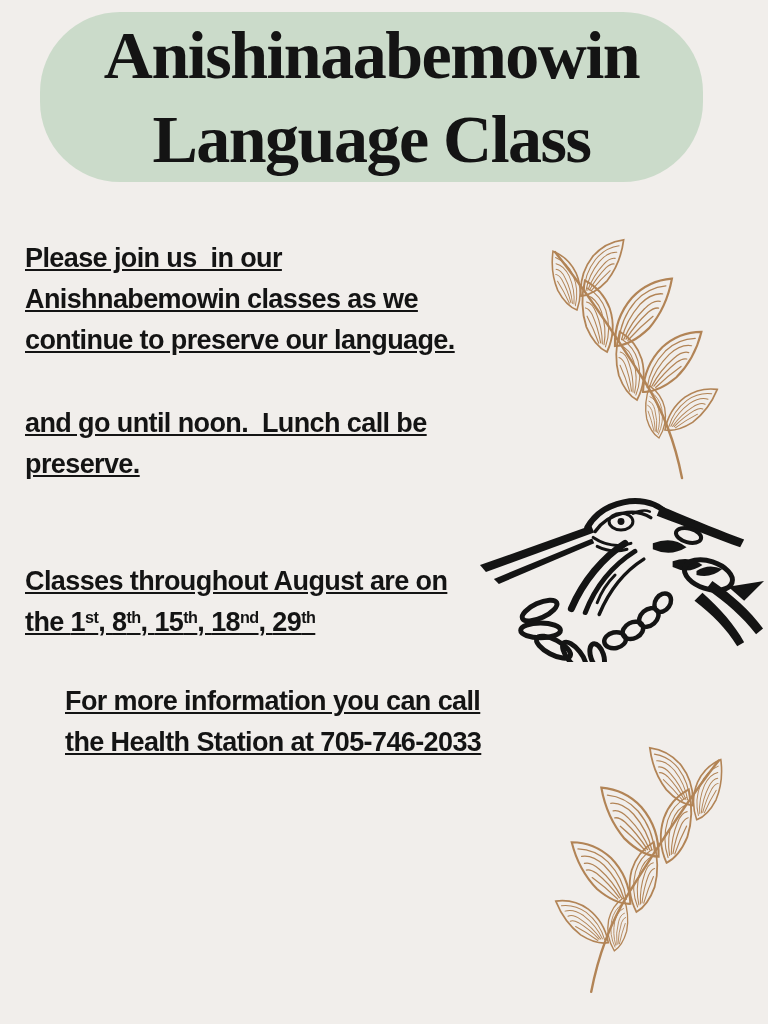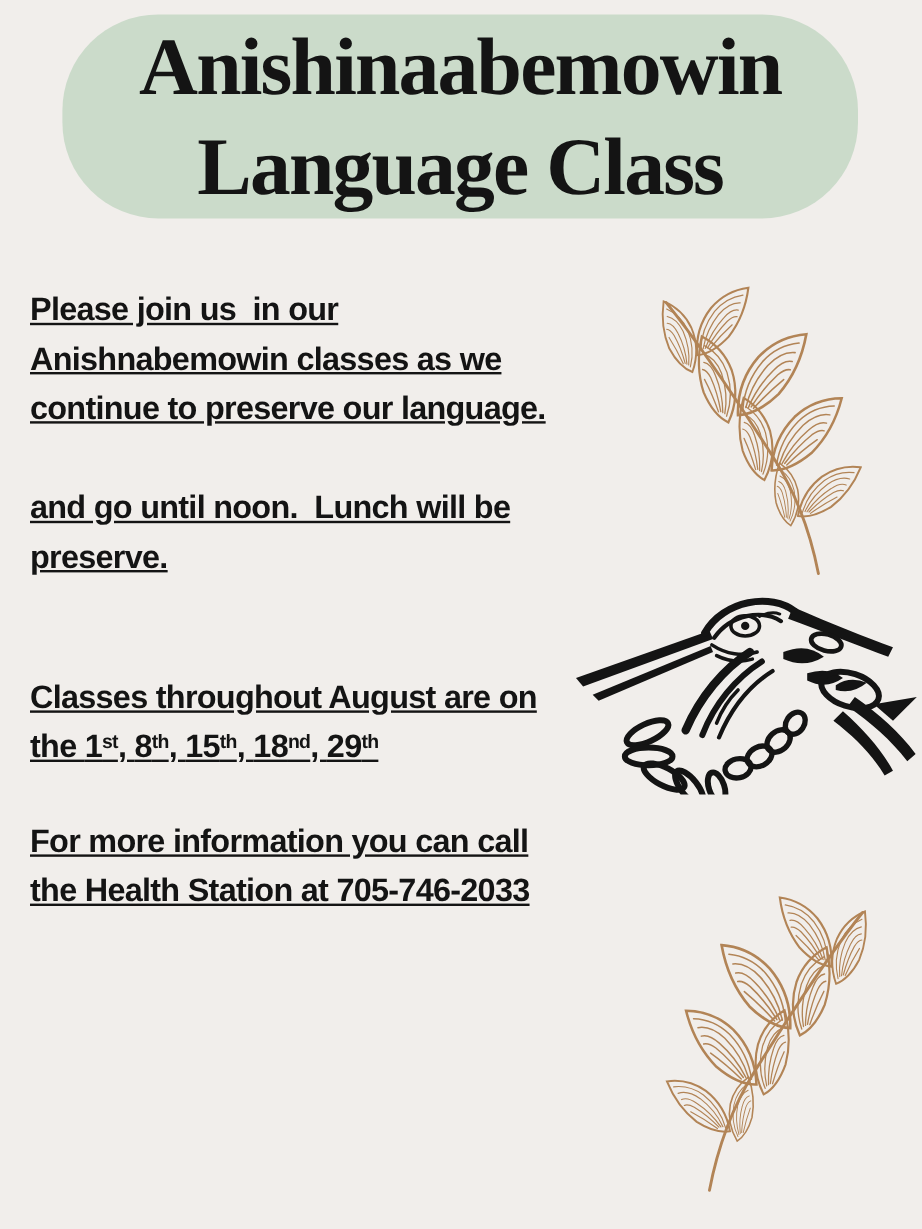--- a/index.html
+++ b/index.html
@@ -2,21 +2,21 @@
 <html><head>
 <meta charset="utf-8">
 <style>
   html,body{margin:0;padding:0;background:#f1eeeb;}
   .poster{
     position:relative;width:768px;height:1024px;overflow:hidden;
     background:#f1eeeb;font-family:"Liberation Sans",sans-serif;
   }
   
   .title-pill{
-    position:absolute;left:52px;top:12px;width:663px;height:170px;
+    position:absolute;left:40px;top:12px;width:663px;height:170px;
     background:#cbdbca;border-radius:80px;
     display:flex;flex-direction:column;align-items:center;justify-content:center;
     z-index:1;
   }
   .title-line{
     font-family:"Liberation Serif",serif;font-weight:700;
     font-size:68px;line-height:84px;letter-spacing:-1.5px;
     color:#141414;white-space:pre;
   }
   
@@ -24,21 +24,21 @@
     position:absolute;left:25px;z-index:2;
     color:#141414;font-weight:700;font-size:27px;line-height:41px;
     letter-spacing:-0.6px;
     text-decoration:underline;
   }
   .line{display:block;white-space:pre-wrap;}
   .line sup{font-size:0.6em;position:relative;top:-0.5em;line-height:0;vertical-align:baseline;}
   .para-intro{top:238px;}
   .para-schedule{top:403px;}
   .para-dates{top:561px;}
-  .para-contact{top:681px;}
+  .para-contact{top:681px;margin-left:40px;}
   .para-closing{top:805px;}
   
   .deco{position:absolute;margin:0;padding:0;z-index:0;}
   .deco svg{display:block;width:100%;height:100%;}
   .feather-top{left:515px;top:234px;width:215px;height:250px;}
   .feather-bottom{left:543px;top:742px;width:216px;height:256px;}
   .feather-bottom svg{transform:scaleX(-1);}
   .hummingbird{left:478px;top:484px;width:288px;height:178px;}
   .defs-holder{position:absolute;width:0;height:0;overflow:hidden;}
 </style>
@@ -147,21 +147,21 @@
     </svg>
   </figure>
 
   <div class="para para-intro">
       <span class="line">Please join us  in our</span>
       <span class="line">Anishnabemowin classes as we</span>
       <span class="line">continue to preserve our language.</span>
     </div>
 
   <div class="para para-schedule">
-      <span class="line">and go until noon.  Lunch will be</span>
+      <span class="line">and go until noon.  Lunch call be</span>
       <span class="line">preserve.</span>
     </div>
 
   <div class="para para-dates">
       <span class="line">Classes throughout August are on</span>
       <span class="line"><span>the </span><span class="date"><span>1</span><sup>st</sup><span>, </span></span><span class="date"><span>8</span><sup>th</sup><span>, </span></span><span class="date"><span>15</span><sup>th</sup><span>, </span></span><span class="date"><span>18</span><sup>nd</sup><span>, </span></span><span class="date"><span>29</span><sup>th</sup><span></span></span></span>
     </div>
 
   <div class="para para-contact">
       <span class="line">For more information you can call</span>

